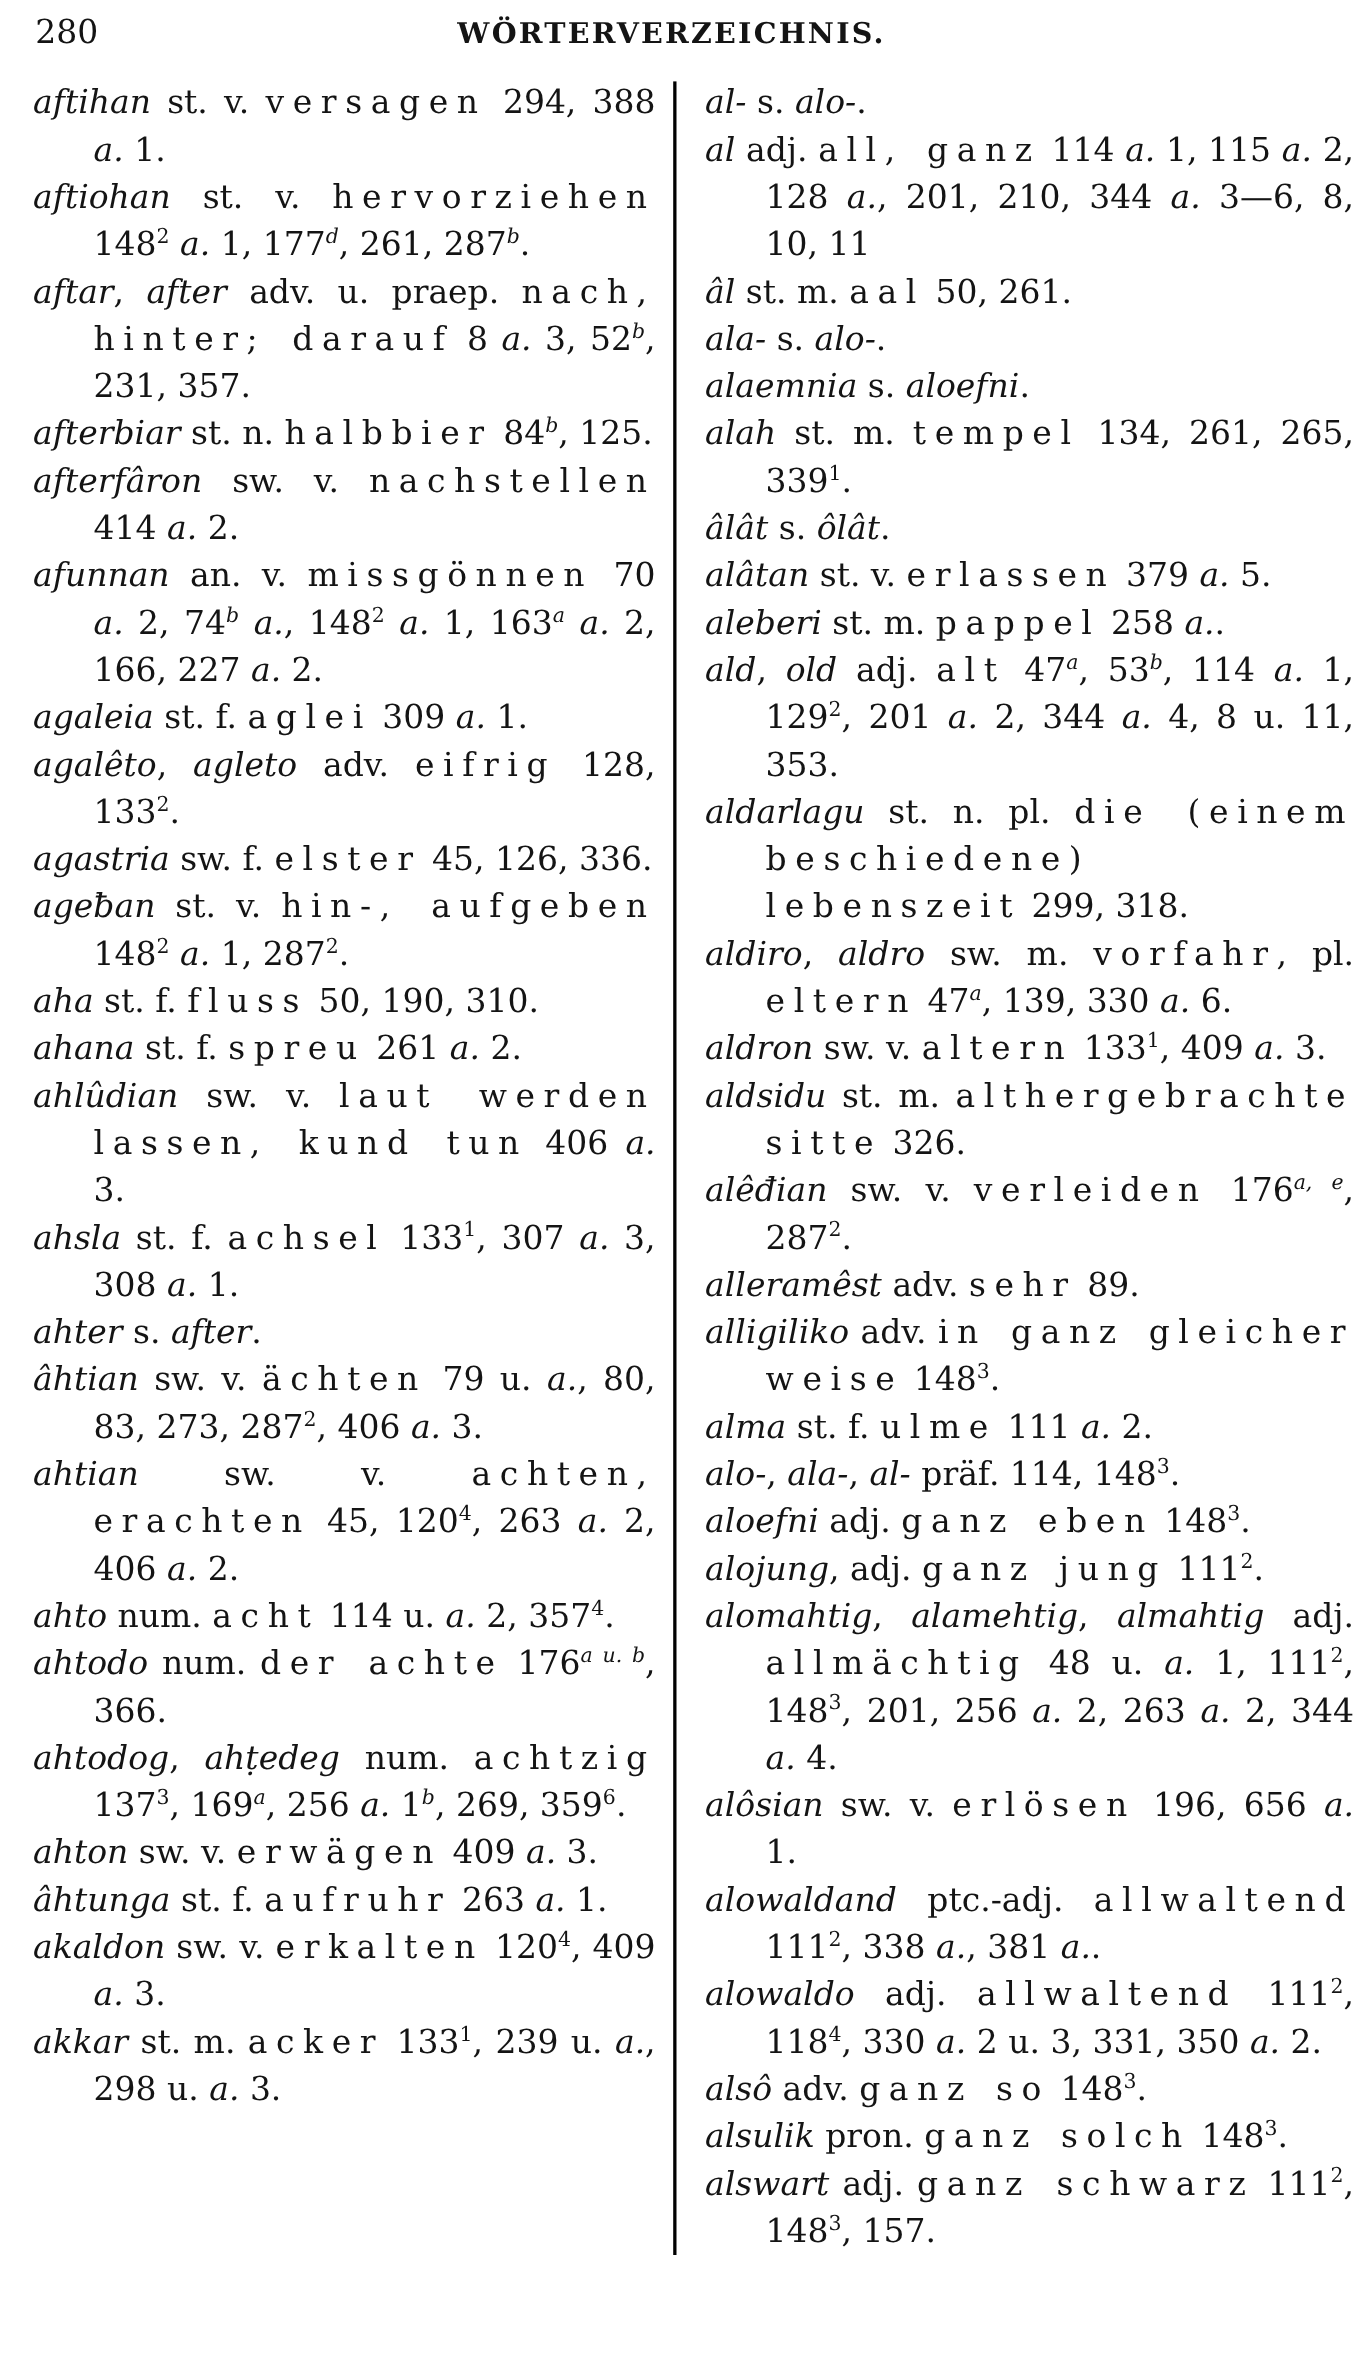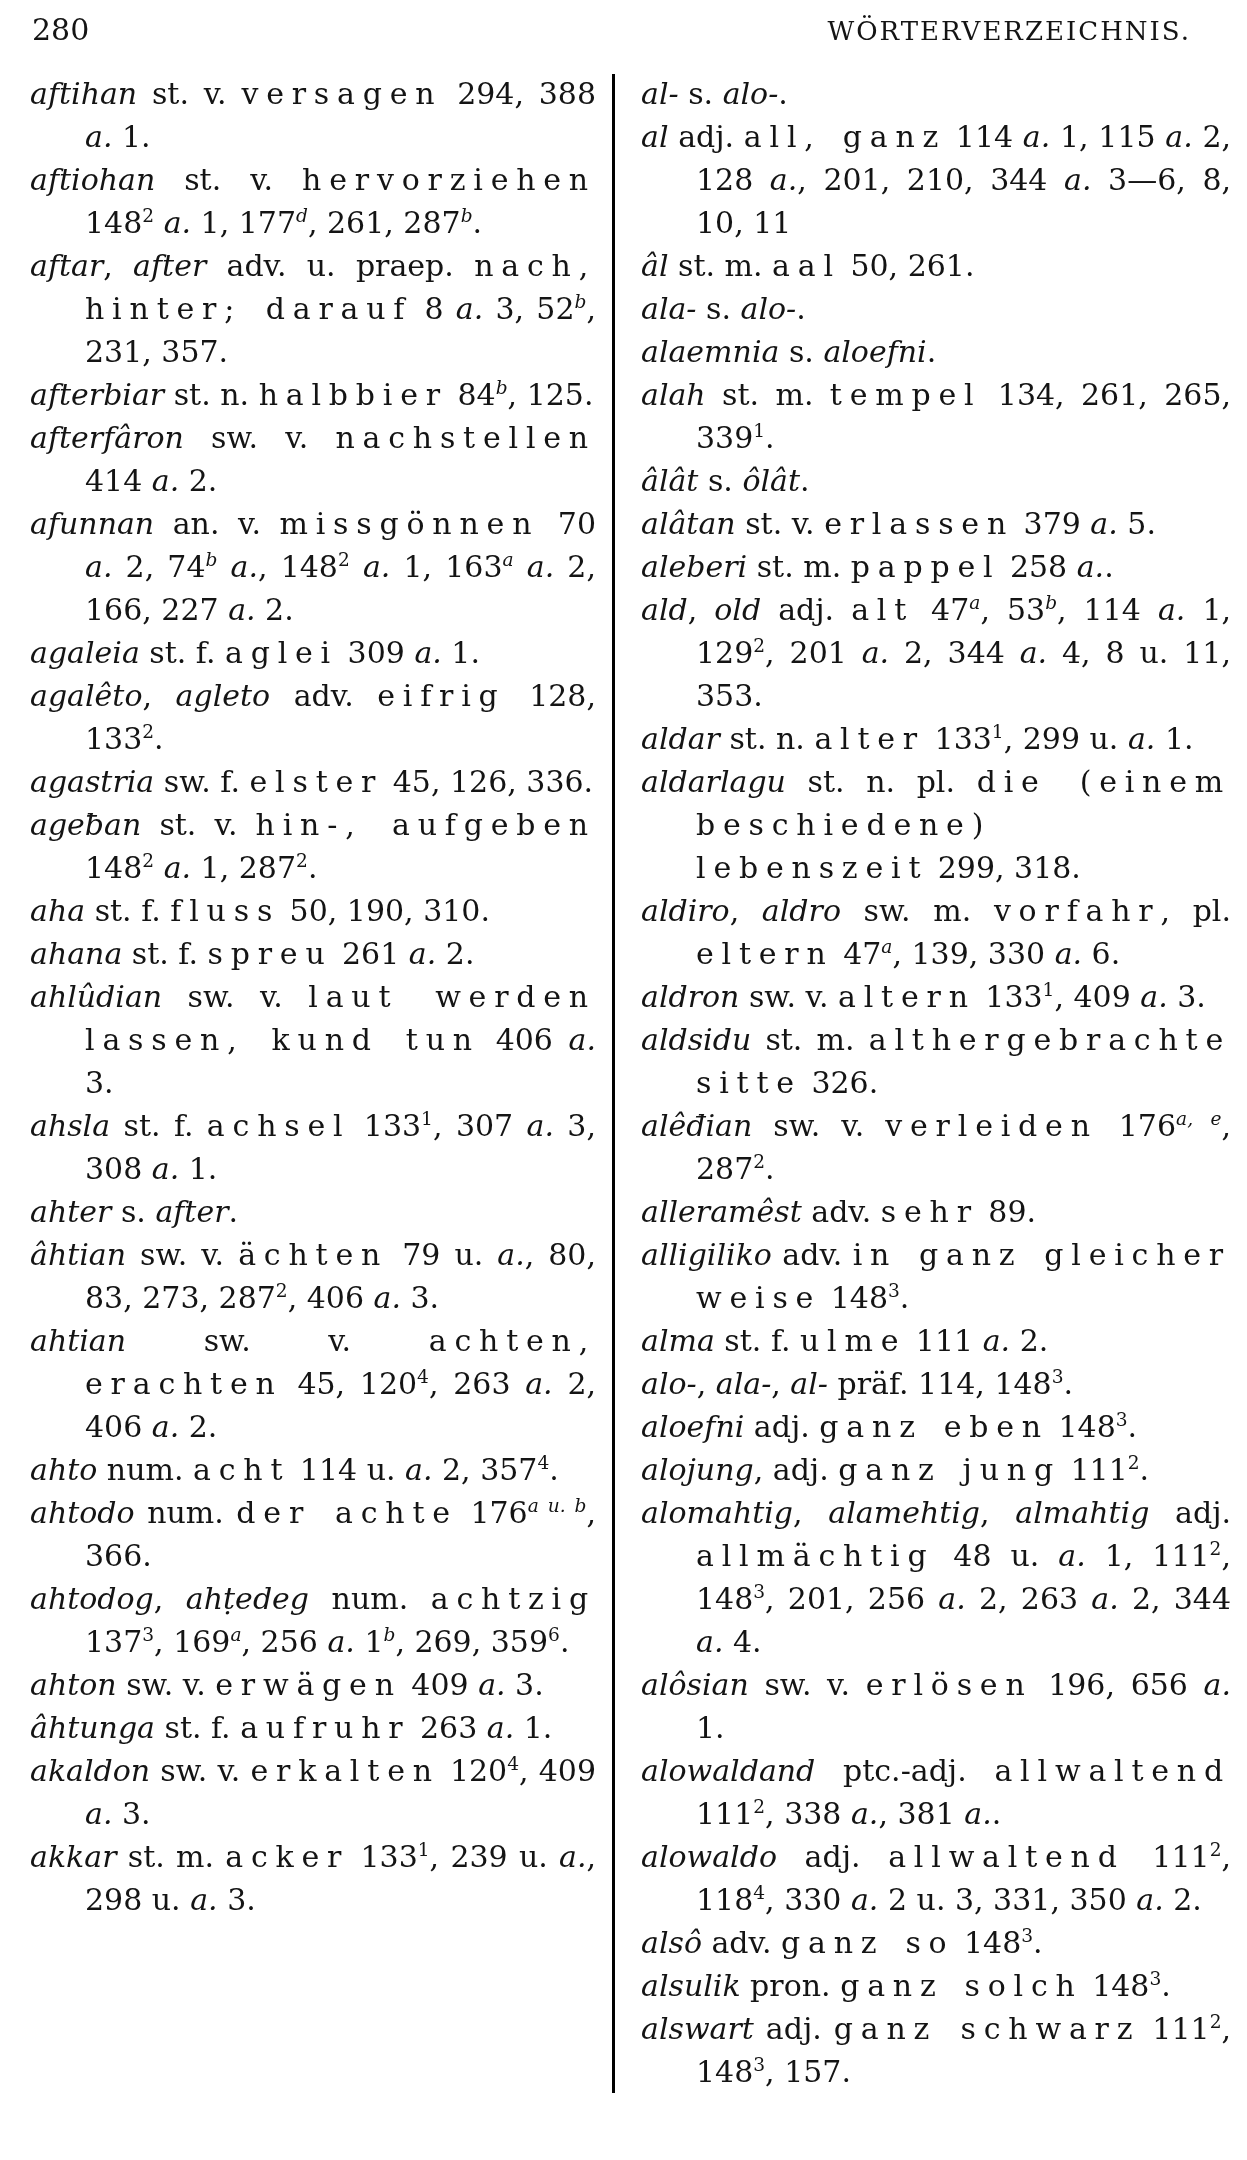--- a/index.html
+++ b/index.html
@@ -11,22 +11,22 @@
     overflow: hidden;
   }
   .page { box-sizing: border-box; padding: 10px 16px 0 30px; }
   .header { position: relative; height: 62px; }
   .pageno {
     position: absolute; left: 2px; top: 0;
     font-size: 30px; line-height: 40px;
   }
   .title {
     position: absolute; left: 0; right: 40px; top: 6px;
-    text-align: right;
-    font-size: 26px; letter-spacing: 2px;
+    text-align: center;
+    font-size: 26px; letter-spacing: 2px; font-weight: bold;
   }
   .columns { display: flex; align-items: stretch; }
   .col {
     font-size: 30px; line-height: 43px;
     text-align: justify;
   }
   .col-left { width: 566px; }
   .divider { width: 3px; background: #000; margin: 2px 26px 0 16px; }
   .col-right { flex: 1; }
   .entry { margin: 0; padding-left: 55px; text-indent: -55px; }
@@ -75,21 +75,20 @@
         <p class="entry"><span class="it">al-</span><span class="rm"> s. </span><span class="it">alo-</span><span class="rm">.</span></p>
         <p class="entry"><span class="it">al</span><span class="rm"> adj. </span><span class="spc">all, ganz</span><span class="rm"> 114 </span><span class="it">a.</span><span class="rm"> 1, 115 </span><span class="it">a.</span><span class="rm"> 2, 128 </span><span class="it">a.</span><span class="rm">, 201, 210, 344 </span><span class="it">a.</span><span class="rm"> 3—6, 8, 10, 11</span></p>
         <p class="entry"><span class="it">âl</span><span class="rm"> st. m. </span><span class="spc">aal</span><span class="rm"> 50, 261.</span></p>
         <p class="entry"><span class="it">ala-</span><span class="rm"> s. </span><span class="it">alo-</span><span class="rm">.</span></p>
         <p class="entry"><span class="it">alaemnia</span><span class="rm"> s. </span><span class="it">aloefni</span><span class="rm">.</span></p>
         <p class="entry"><span class="it">alah</span><span class="rm"> st. m. </span><span class="spc">tempel</span><span class="rm"> 134, 261, 265, 339</span><span class="sup rm">1</span><span class="rm">.</span></p>
         <p class="entry"><span class="it">âlât</span><span class="rm"> s. </span><span class="it">ôlât</span><span class="rm">.</span></p>
         <p class="entry"><span class="it">alâtan</span><span class="rm"> st. v. </span><span class="spc">erlassen</span><span class="rm"> 379 </span><span class="it">a.</span><span class="rm"> 5.</span></p>
         <p class="entry"><span class="it">aleberi</span><span class="rm"> st. m. </span><span class="spc">pappel</span><span class="rm"> 258 </span><span class="it">a.</span><span class="rm">.</span></p>
         <p class="entry"><span class="it">ald</span><span class="rm">, </span><span class="it">old</span><span class="rm"> adj. </span><span class="spc">alt</span><span class="rm"> 47</span><span class="sup it">a</span><span class="rm">, 53</span><span class="sup it">b</span><span class="rm">, 114 </span><span class="it">a.</span><span class="rm"> 1, 129</span><span class="sup rm">2</span><span class="rm">, 201 </span><span class="it">a.</span><span class="rm"> 2, 344 </span><span class="it">a.</span><span class="rm"> 4, 8 u. 11, 353.</span></p>
-        <p class="entry"><span class="it">aldar</span><span class="rm"> st. n. </span><span class="spc">alter</span><span class="rm"> 133</span><span class="sup rm">1</span><span class="rm">, 299 u. </span><span class="it">a.</span><span class="rm"> 1.</span></p>
         <p class="entry"><span class="it">aldarlagu</span><span class="rm"> st. n. pl. </span><span class="spc">die (einem beschiedene) lebenszeit</span><span class="rm"> 299, 318.</span></p>
         <p class="entry"><span class="it">aldiro</span><span class="rm">, </span><span class="it">aldro</span><span class="rm"> sw. m. </span><span class="spc">vorfahr</span><span class="rm">, pl. </span><span class="spc">eltern</span><span class="rm"> 47</span><span class="sup it">a</span><span class="rm">, 139, 330 </span><span class="it">a.</span><span class="rm"> 6.</span></p>
         <p class="entry"><span class="it">aldron</span><span class="rm"> sw. v. </span><span class="spc">altern</span><span class="rm"> 133</span><span class="sup rm">1</span><span class="rm">, 409 </span><span class="it">a.</span><span class="rm"> 3.</span></p>
         <p class="entry"><span class="it">aldsidu</span><span class="rm"> st. m. </span><span class="spc">althergebrachte sitte</span><span class="rm"> 326.</span></p>
         <p class="entry"><span class="it">alêđian</span><span class="rm"> sw. v. </span><span class="spc">verleiden</span><span class="rm"> 176</span><span class="sup it">a, e</span><span class="rm">, 287</span><span class="sup rm">2</span><span class="rm">.</span></p>
         <p class="entry"><span class="it">alleramêst</span><span class="rm"> adv. </span><span class="spc">sehr</span><span class="rm"> 89.</span></p>
         <p class="entry"><span class="it">alligiliko</span><span class="rm"> adv. </span><span class="spc">in ganz gleicher weise</span><span class="rm"> 148</span><span class="sup rm">3</span><span class="rm">.</span></p>
         <p class="entry"><span class="it">alma</span><span class="rm"> st. f. </span><span class="spc">ulme</span><span class="rm"> 111 </span><span class="it">a.</span><span class="rm"> 2.</span></p>
         <p class="entry"><span class="it">alo-</span><span class="rm">, </span><span class="it">ala-</span><span class="rm">, </span><span class="it">al-</span><span class="rm"> präf. 114, 148</span><span class="sup rm">3</span><span class="rm">.</span></p>
         <p class="entry"><span class="it">aloefni</span><span class="rm"> adj. </span><span class="spc">ganz eben</span><span class="rm"> 148</span><span class="sup rm">3</span><span class="rm">.</span></p>

